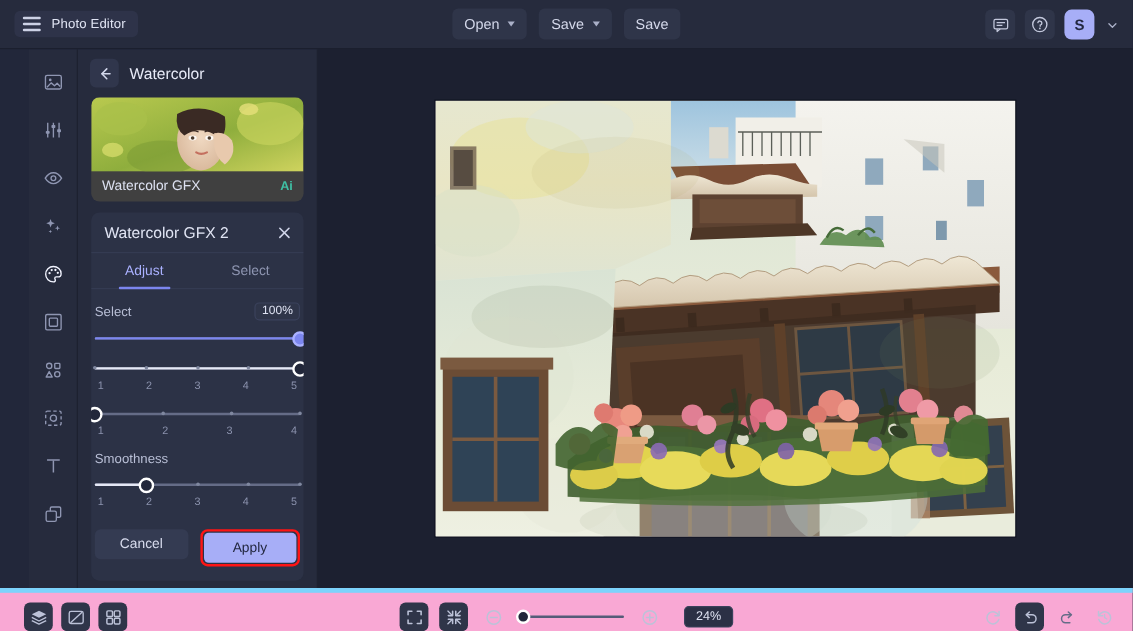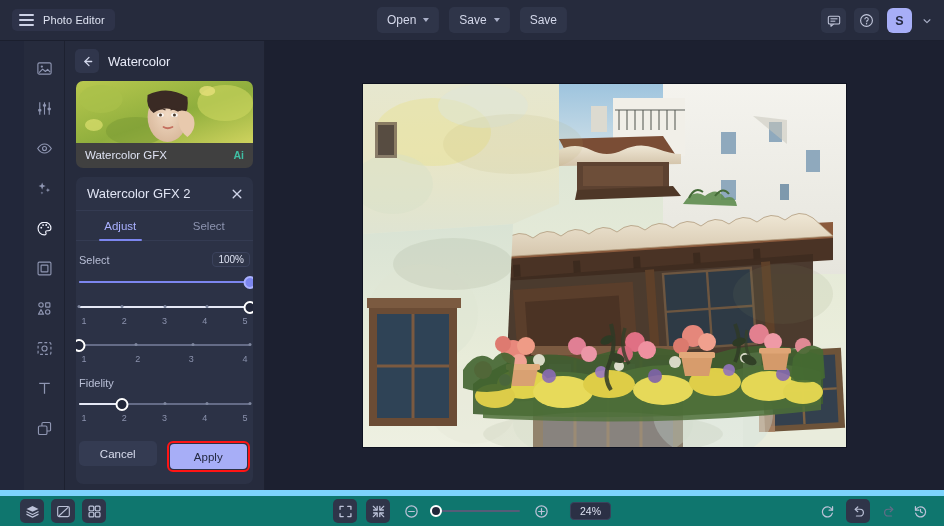--- a/index.html
+++ b/index.html
@@ -189,23 +189,23 @@
     width: 483px; height: 363px;
     box-shadow: 0 0 0 1px #0e1220;
     position: relative; overflow: hidden;
     background: #e8e4d8;
   }
   .art-svg { width: 100%; height: 100%; display: block; }
 
   
   .bottombar {
     height: 36px; flex: 0 0 36px;
-    background: #0f766e;
-    border-top: 6px solid #7dd3fc;
-    display: flex; align-items: center;
+    background: #f9a8d4;
+    border-top: 4px solid #7dd3fc;
+    display: flex; align-items: flex-end;
     position: relative;
     padding: 0 10px;
   }
   .bb-left { display: flex; align-items: center; gap: 7px; margin-left: 10px; }
   .bb-center {
     position: absolute; left: 50%; transform: translateX(-50%);
     display: flex; align-items: center; gap: 9px;
   }
   .bb-right { position: absolute; right: 12px; display: flex; align-items: center; gap: 7px; }
   .bbtn {
@@ -484,21 +484,21 @@
               <div class="scale">
                 <span>1</span>
                 <span>2</span>
                 <span>3</span>
                 <span>4</span>
               </div>
             </div>
 
             <div class="sl-block">
               <div class="sl-head">
-                <span class="sl-label">Fidelity</span>
+                <span class="sl-label">Smoothness</span>
               </div>
               <div class="track-wrap">
                 <div class="track"></div>
                 <div class="track-fill plain" style="width:25%"></div>
                 <div class="tick" style="left:50%"></div>
                   <div class="tick" style="left:75%"></div>
                 <div class="tick" style="left:100%"></div>
                 <div class="knob" style="left:25%"></div>
               </div>
               <div class="scale">

